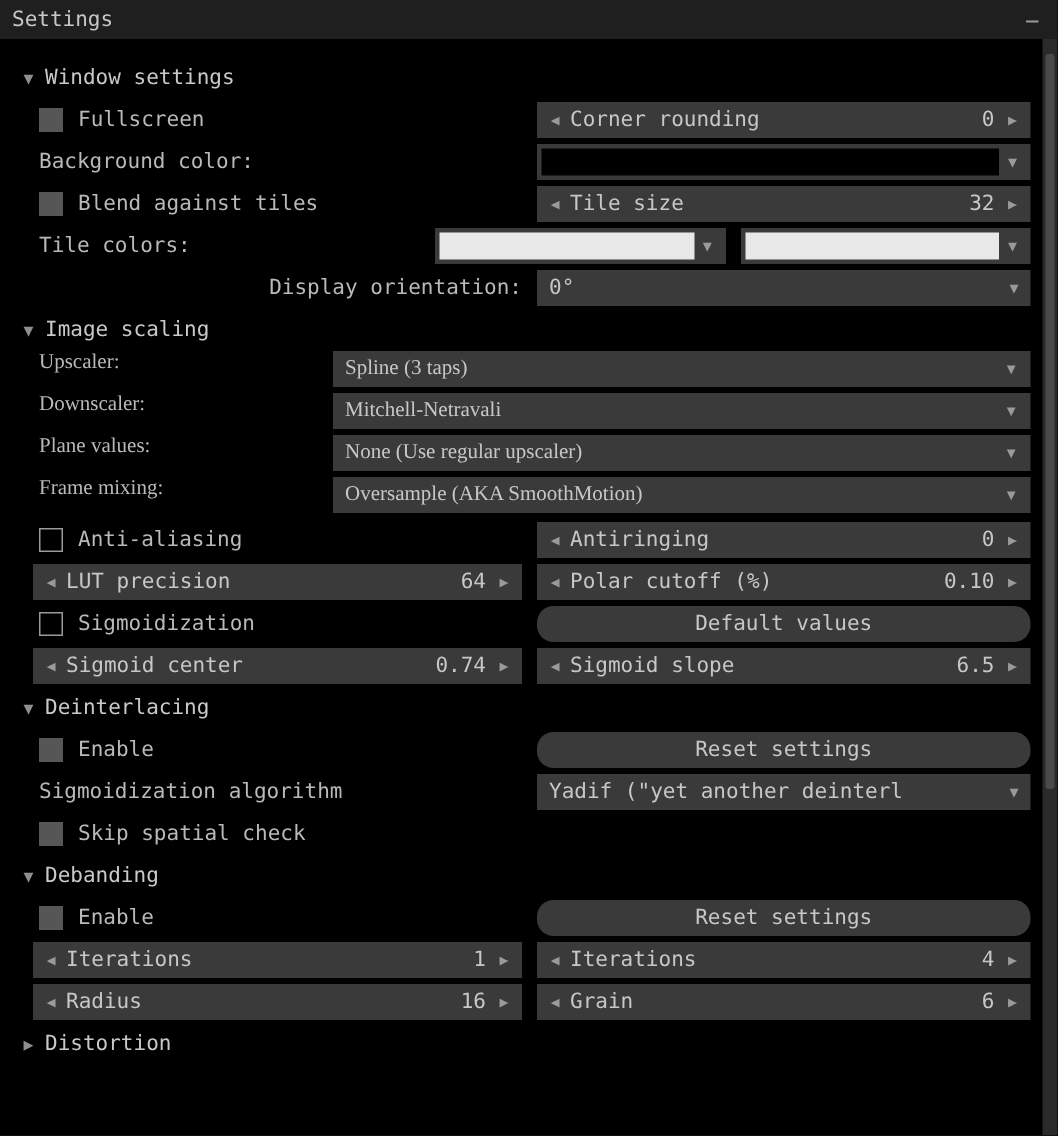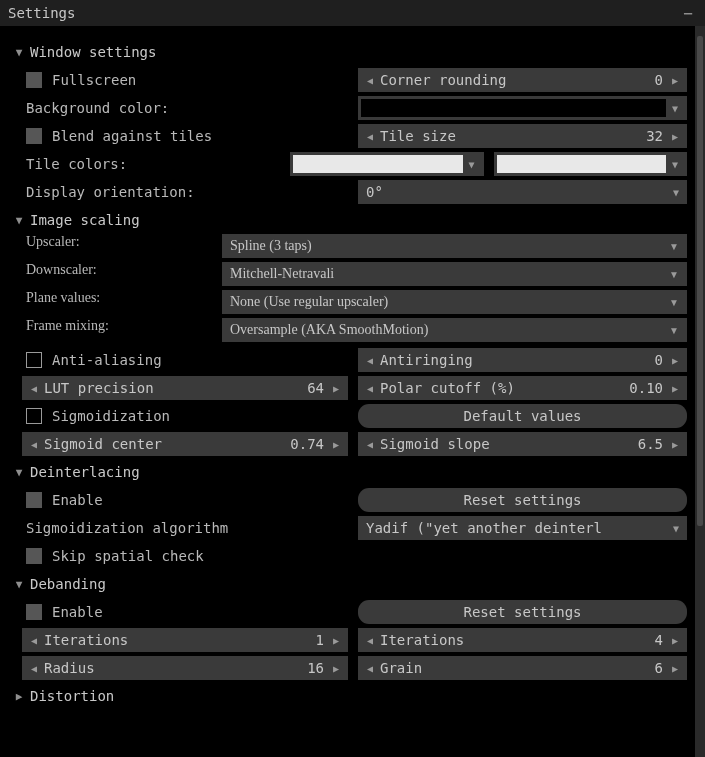--- a/index.html
+++ b/index.html
@@ -268,21 +268,21 @@
             <span class="dd-arrow">▼</span>
           </div>
           <div class="colorbox">
             <div class="swatch white"></div>
             <span class="dd-arrow">▼</span>
           </div>
         </div>
       </div>
 
       <div class="row">
-        <div class="col l label-cell" style="padding-left:10px;">
+        <div class="col l label-cell" style="padding-left:10px;justify-content:flex-end;">
           <span>Display orientation:</span>
         </div>
         <div class="col r">
           <div class="dropdown">
             <span>0°</span>
             <span class="dd-arrow">▼</span>
           </div>
         </div>
       </div>
 

